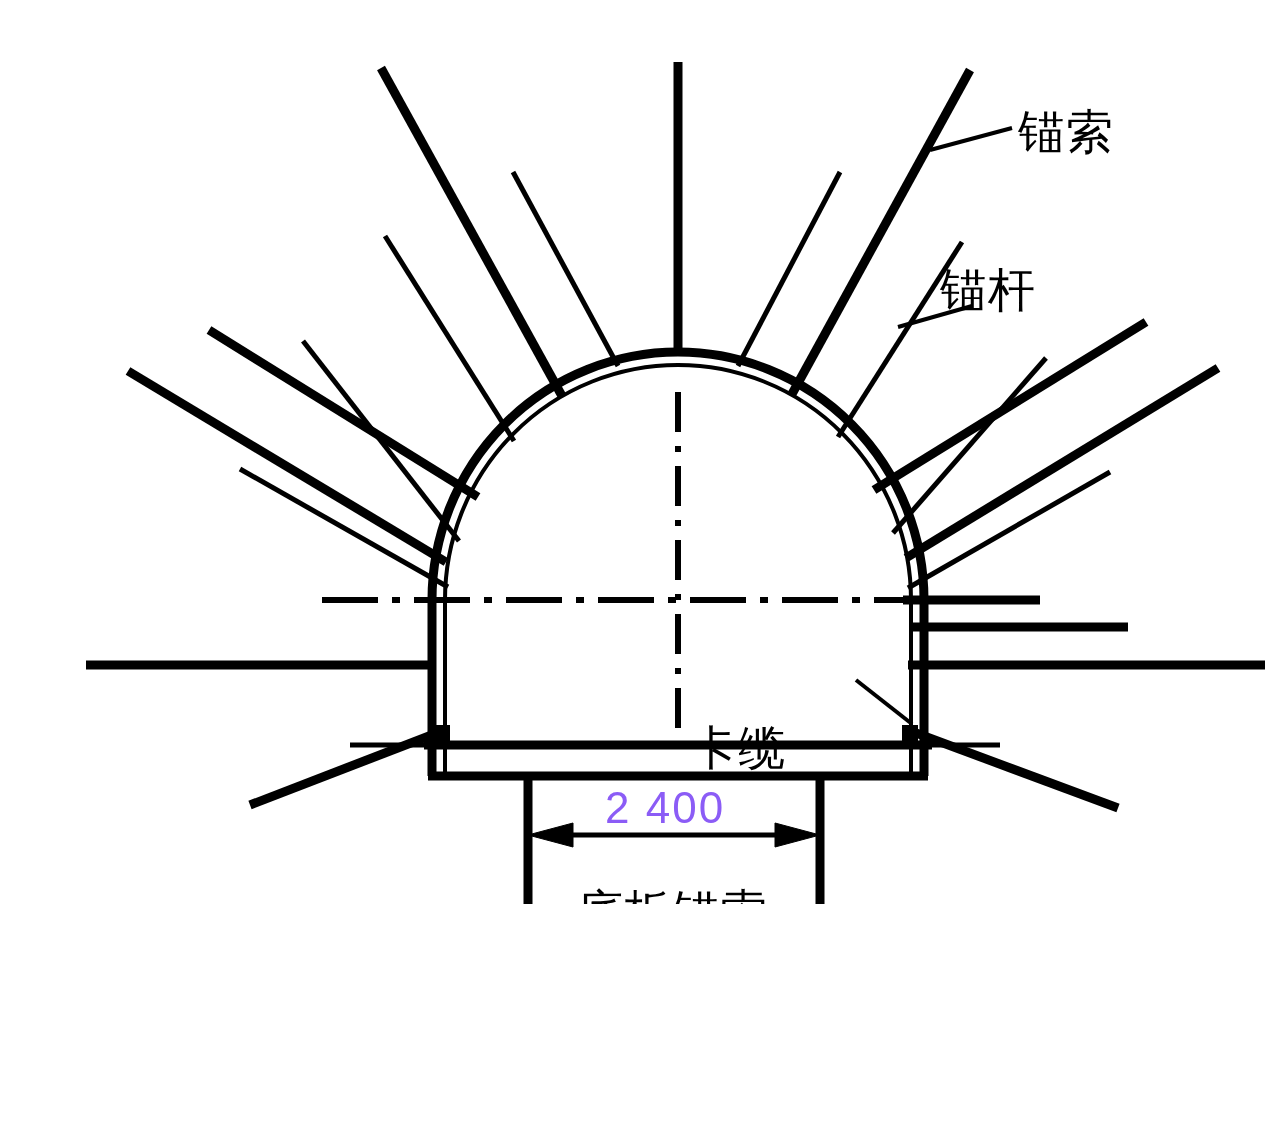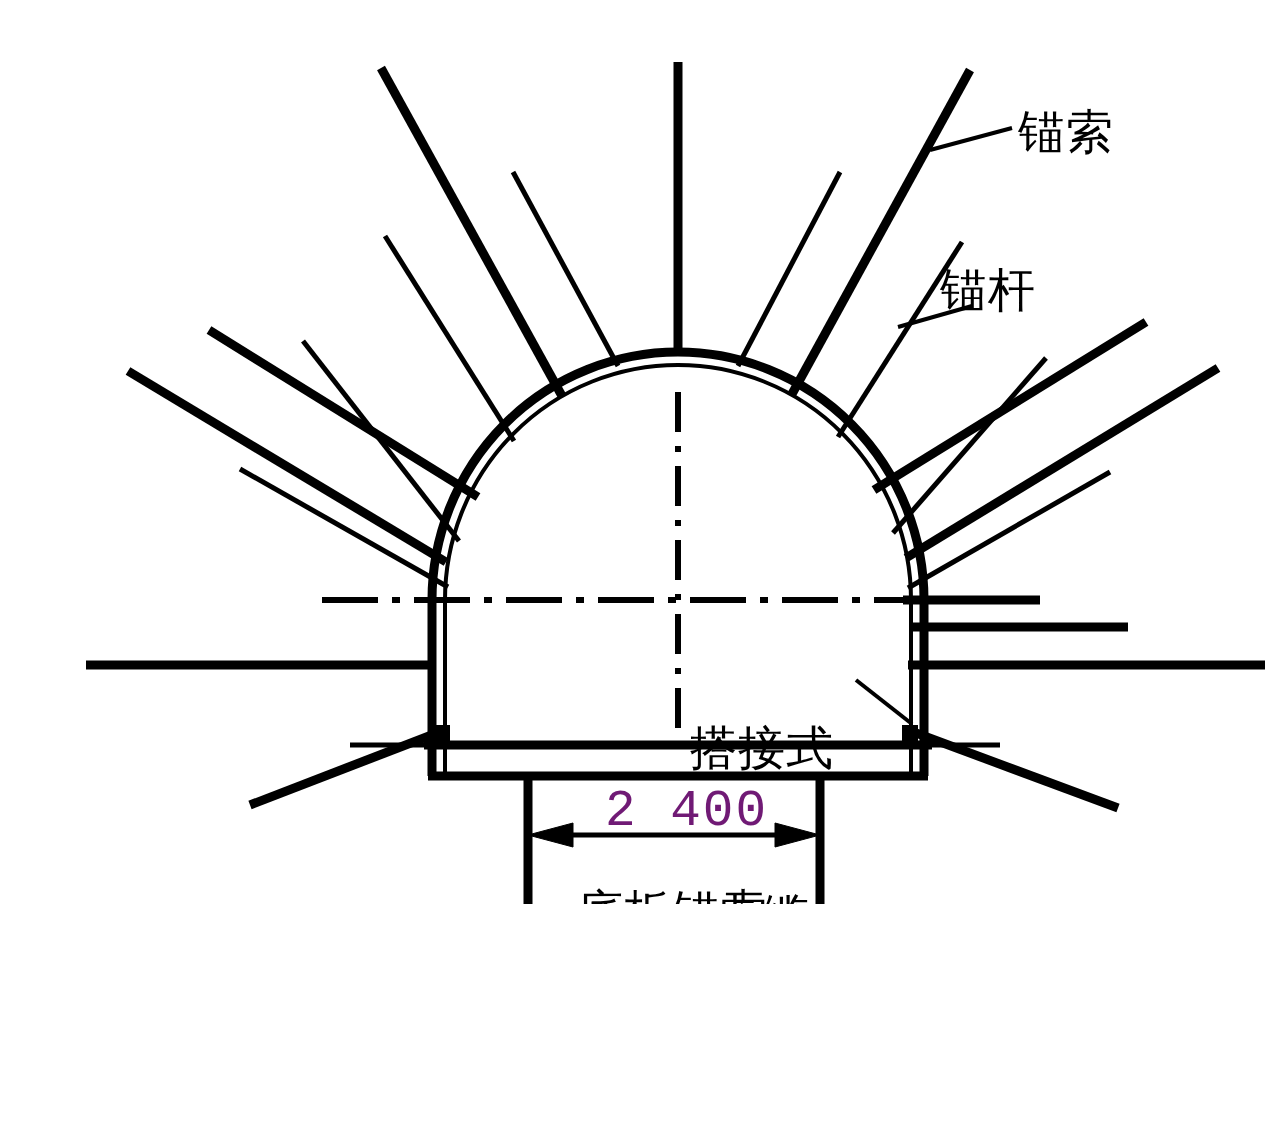--- a/index.html
+++ b/index.html
@@ -20,23 +20,23 @@
     position: absolute;
     font-family: "DejaVu Sans", sans-serif;
     font-size: 47px;
     line-height: 56px;
     color: #000000;
     white-space: pre;
     letter-spacing: 1px;
   }
   .label-dim {
     position: absolute;
-    font-family: Liberation Mono, monospace;
-    font-size: 51px;
-    color: #701a75;
+    font-family: Liberation Sans, sans-serif;
+    font-size: 44px;
+    color: #8b5cf6;
     white-space: pre;
     letter-spacing: 2px;
   }
   #lbl-anchor-cable { left: 1018px; top: 104px; }
   #lbl-rock-bolt    { left: 940px;  top: 262px; }
   #lbl-cable-clamp  { left: 690px;  top: 608px; text-align: center; }
   #lbl-floor-cable  { left: 576px;  top: 884px; }
   #lbl-span-dim     { left: 605px;  top: 783px; }
 </style>
 </head>
@@ -114,21 +114,20 @@
       <line x1="856" y1="680" x2="912" y2="724"></line>
       <line x1="756" y1="938" x2="818" y2="1000"></line>
     </g>
   </svg>
 
   <div class="label-cjk" id="lbl-anchor-cable">锚索</div>
 
   <div class="label-cjk" id="lbl-rock-bolt">锚杆</div>
 
   <div class="label-cjk" id="lbl-cable-clamp">
-    <div>搭接式</div>
     <div>卡缆</div>
   </div>
 
   <div class="label-cjk" id="lbl-floor-cable">底板锚索</div>
 
   <div class="label-dim" id="lbl-span-dim">2 400</div>
 
 </div>
 
 </body></html>

